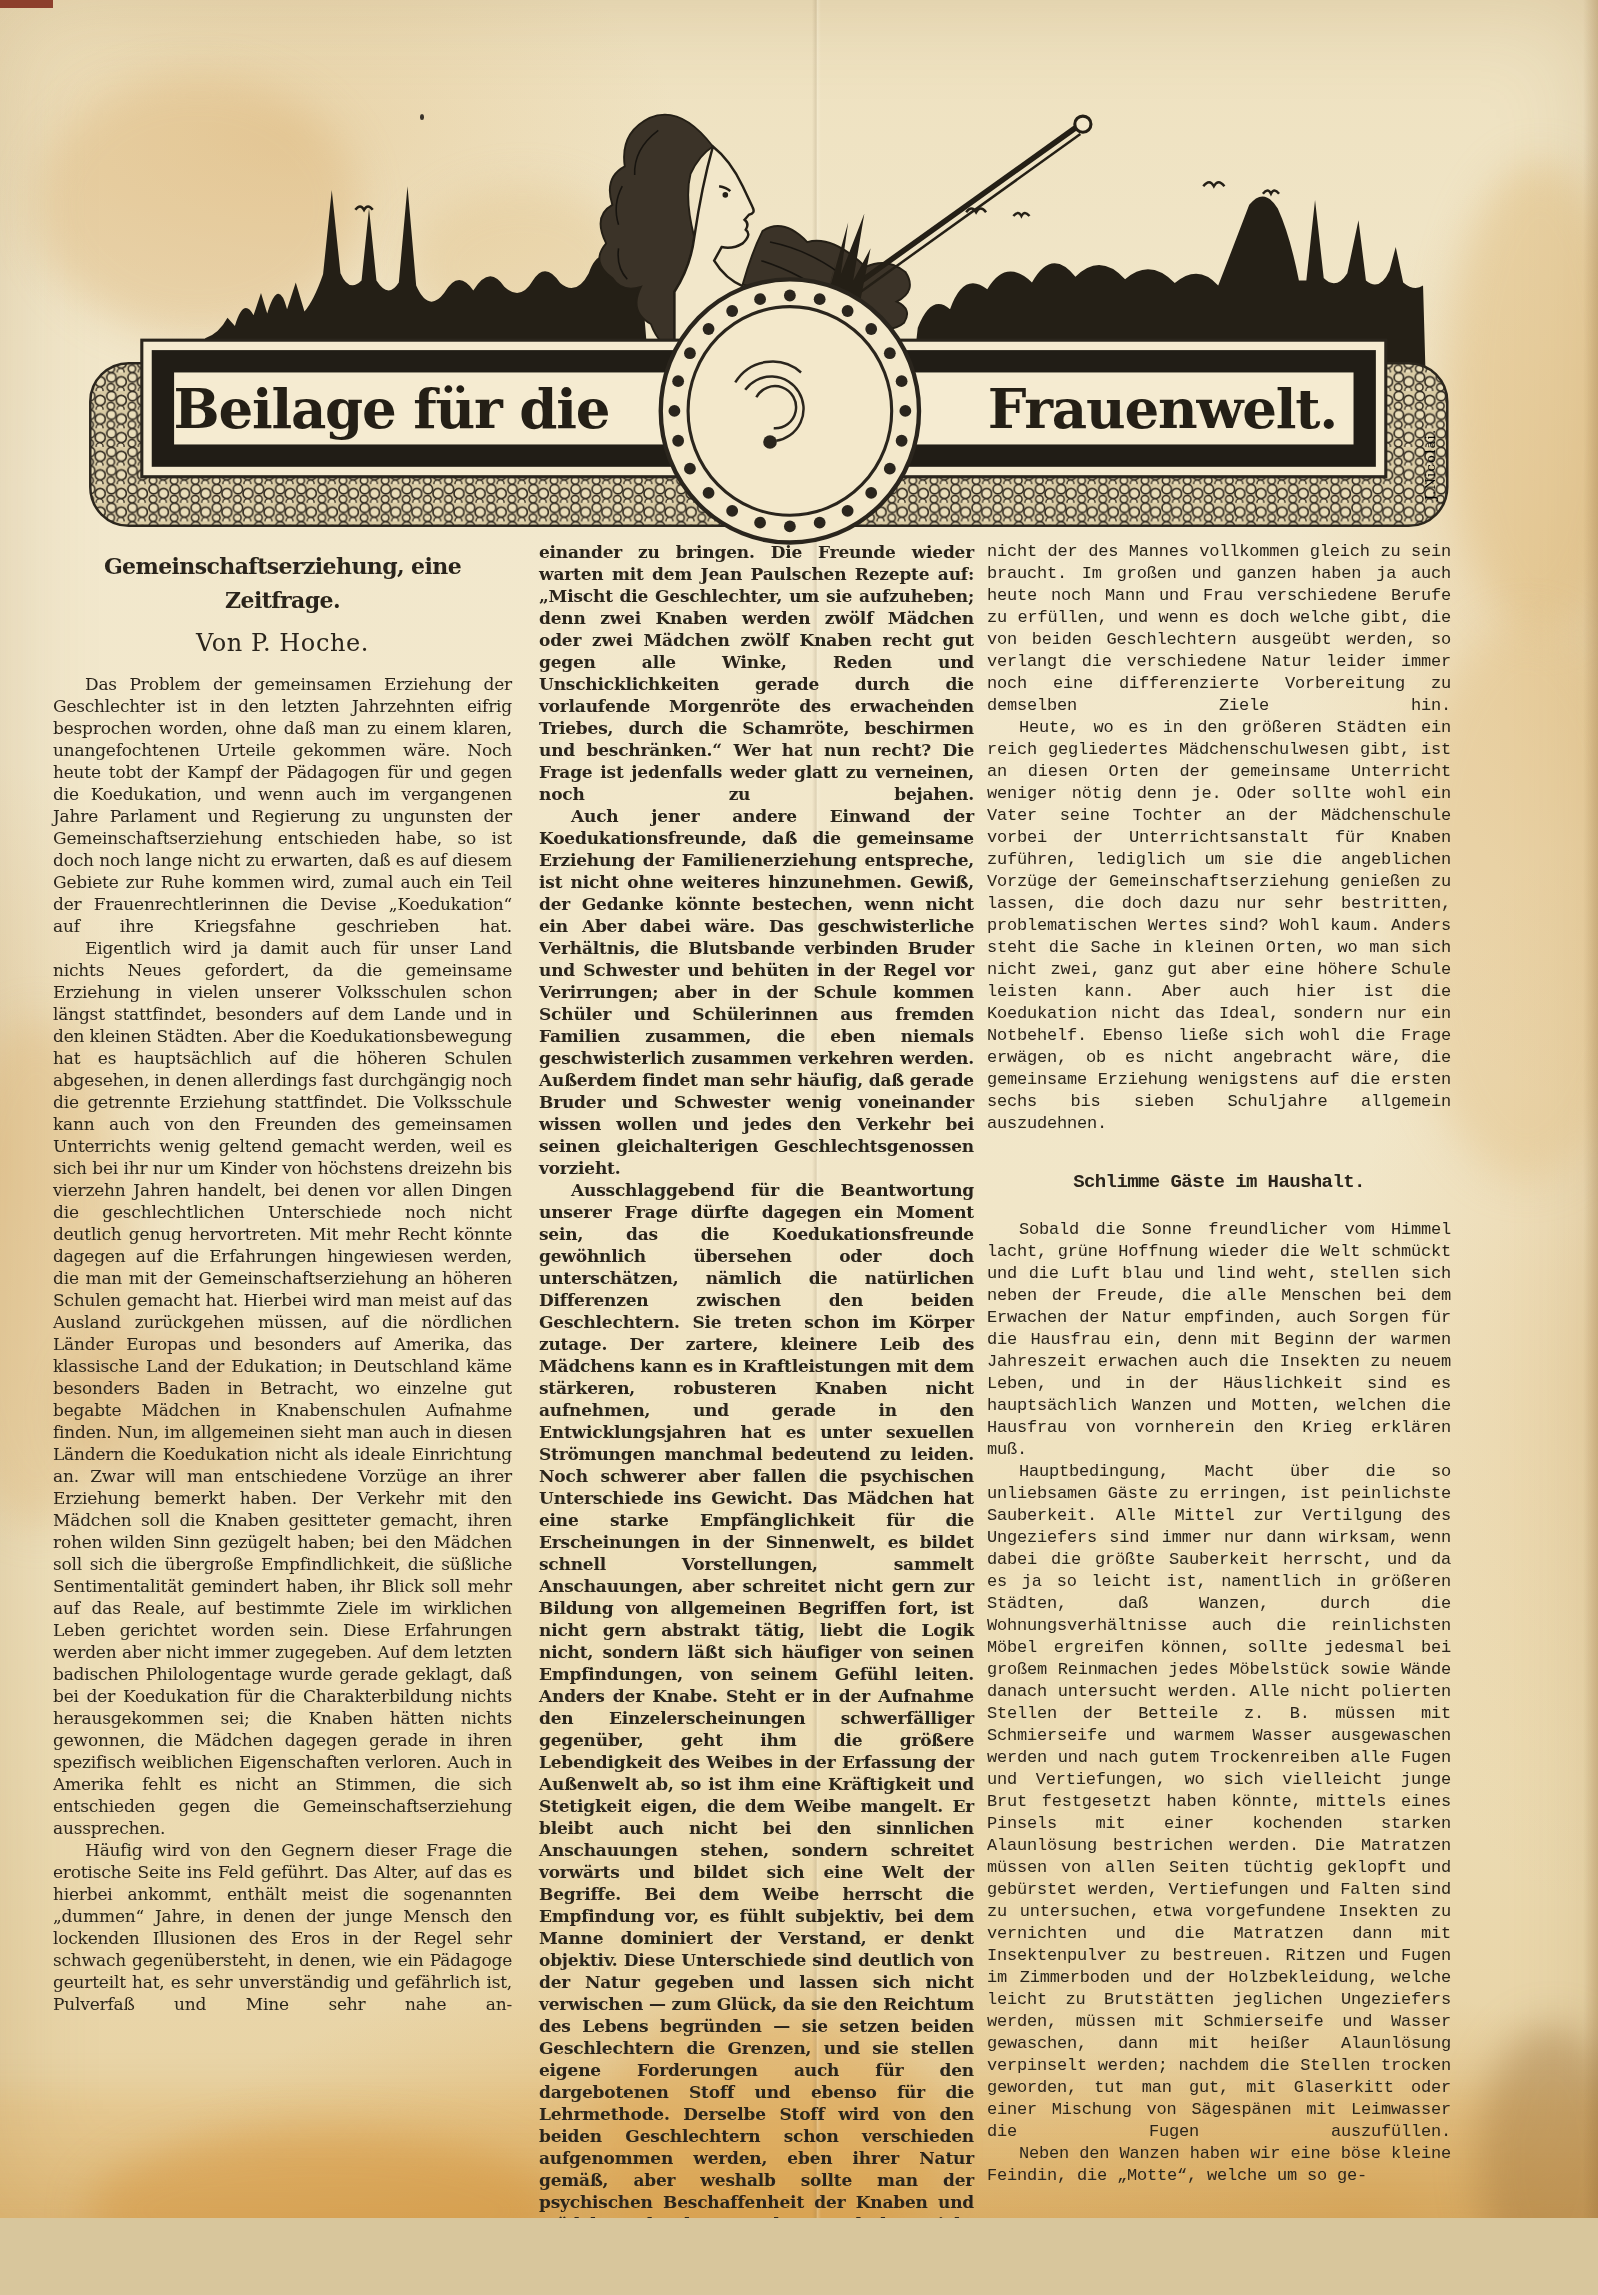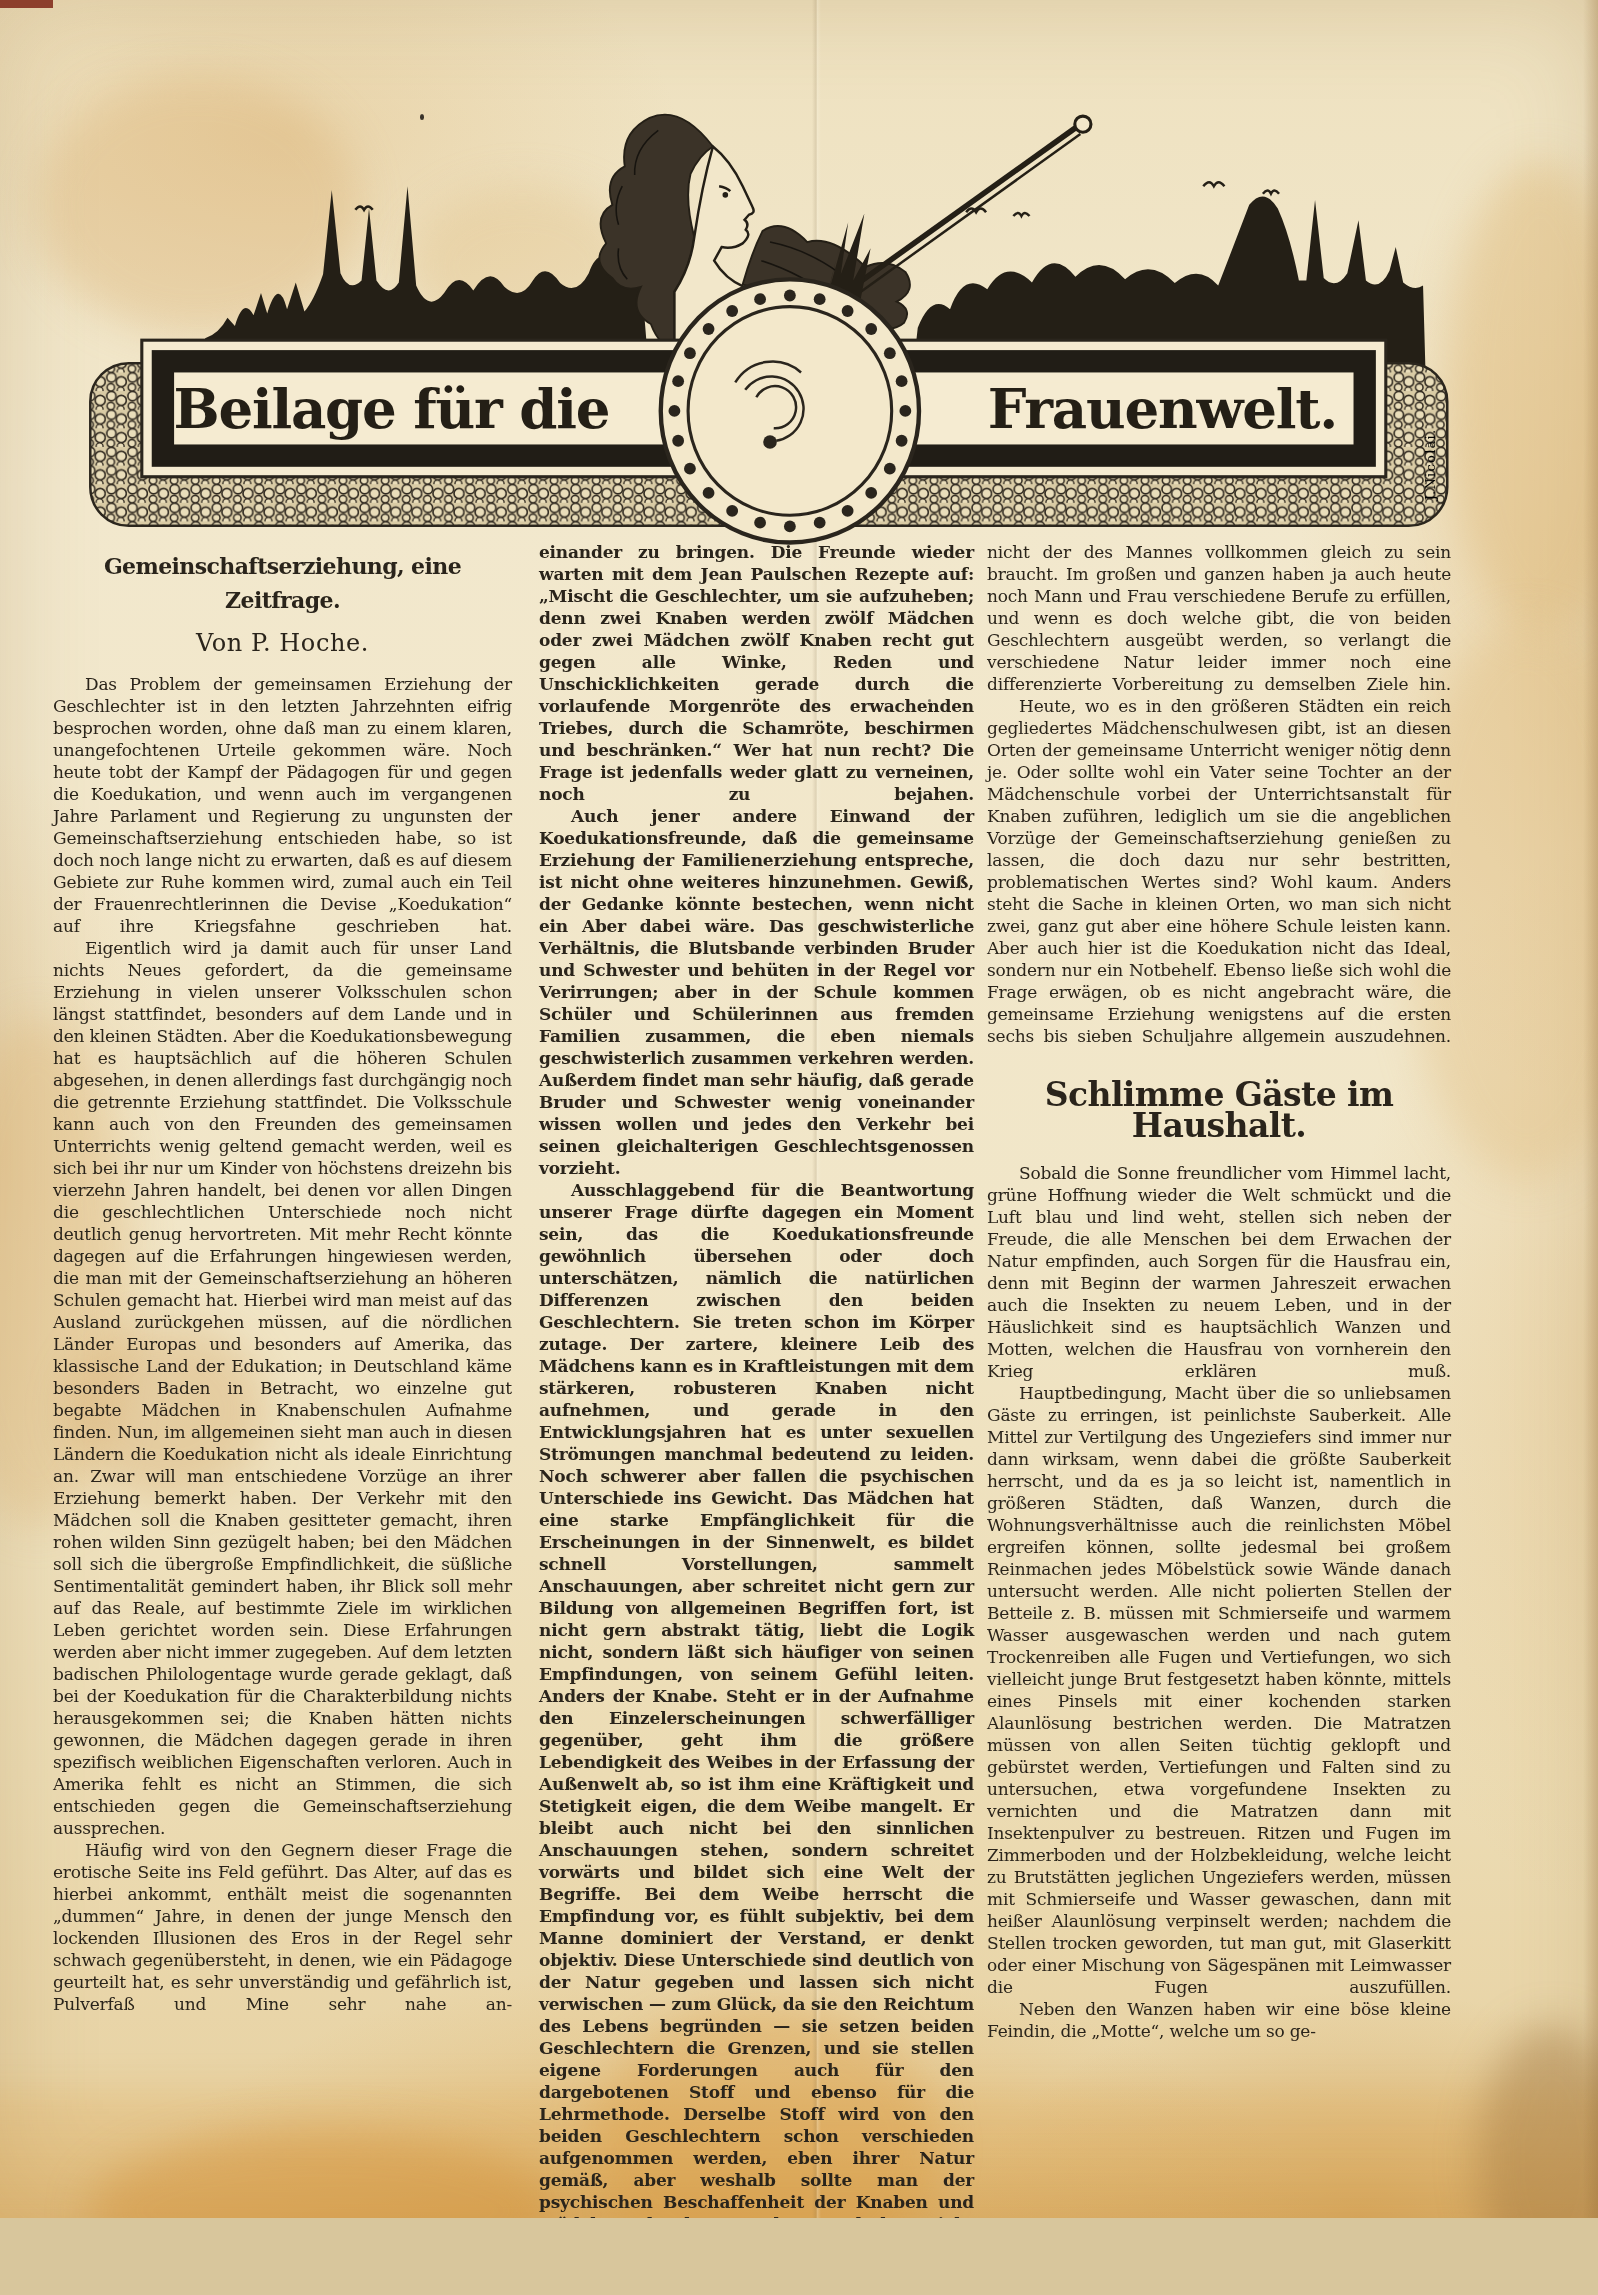--- a/index.html
+++ b/index.html
@@ -38,24 +38,24 @@
   .speck2{left:928px;top:699px;width:3.1px;height:3.1px;opacity:.6;}
 
   .masthead{position:absolute;left:0;top:0;width:1599px;height:658px;}
 
   .col{position:absolute;text-align:justify;font-size:17px;line-height:22px;letter-spacing:-0.2px;color:#2a241b;}
   .col p{margin:0;text-align:justify;text-align-last:justify;}
   .col p.last{text-align-last:left;}
   .col p.ind{text-indent:32px;}
   .col1{left:53px;top:549px;width:459px;}
   .col2{left:539px;top:541px;width:435px;font-weight:bold;}
-  .col3{left:987px;top:541px;width:464px;}
+  .col3{left:987px;top:541px;width:464px;font-family:Liberation Mono, monospace;}
   .art-title{font-weight:bold;font-size:22px;line-height:34px;letter-spacing:-0.6px;text-align:center;text-align-last:center;margin:0 0 15px 0;}
   .byline{font-size:24px;text-align:center;text-align-last:center;letter-spacing:0.6px;margin:0 0 18.6px 0;}
-  .art2-title{font-weight:bold;font-size:33px;line-height:31px;letter-spacing:-0.6px;text-align:center;text-align-last:center;margin:32px 0 21px 0;}
+  .art2-title{font-weight:bold;font-size:19px;line-height:31px;letter-spacing:-0.6px;text-align:center;text-align-last:center;margin:32px 0 21px 0;}
 </style>
 </head>
 <body>
 
 <div class="page">
 
   <div class="stain st-a"></div>
   <div class="stain st-b"></div>
   <div class="stain st-c"></div>
   <div class="stain st-d"></div>

